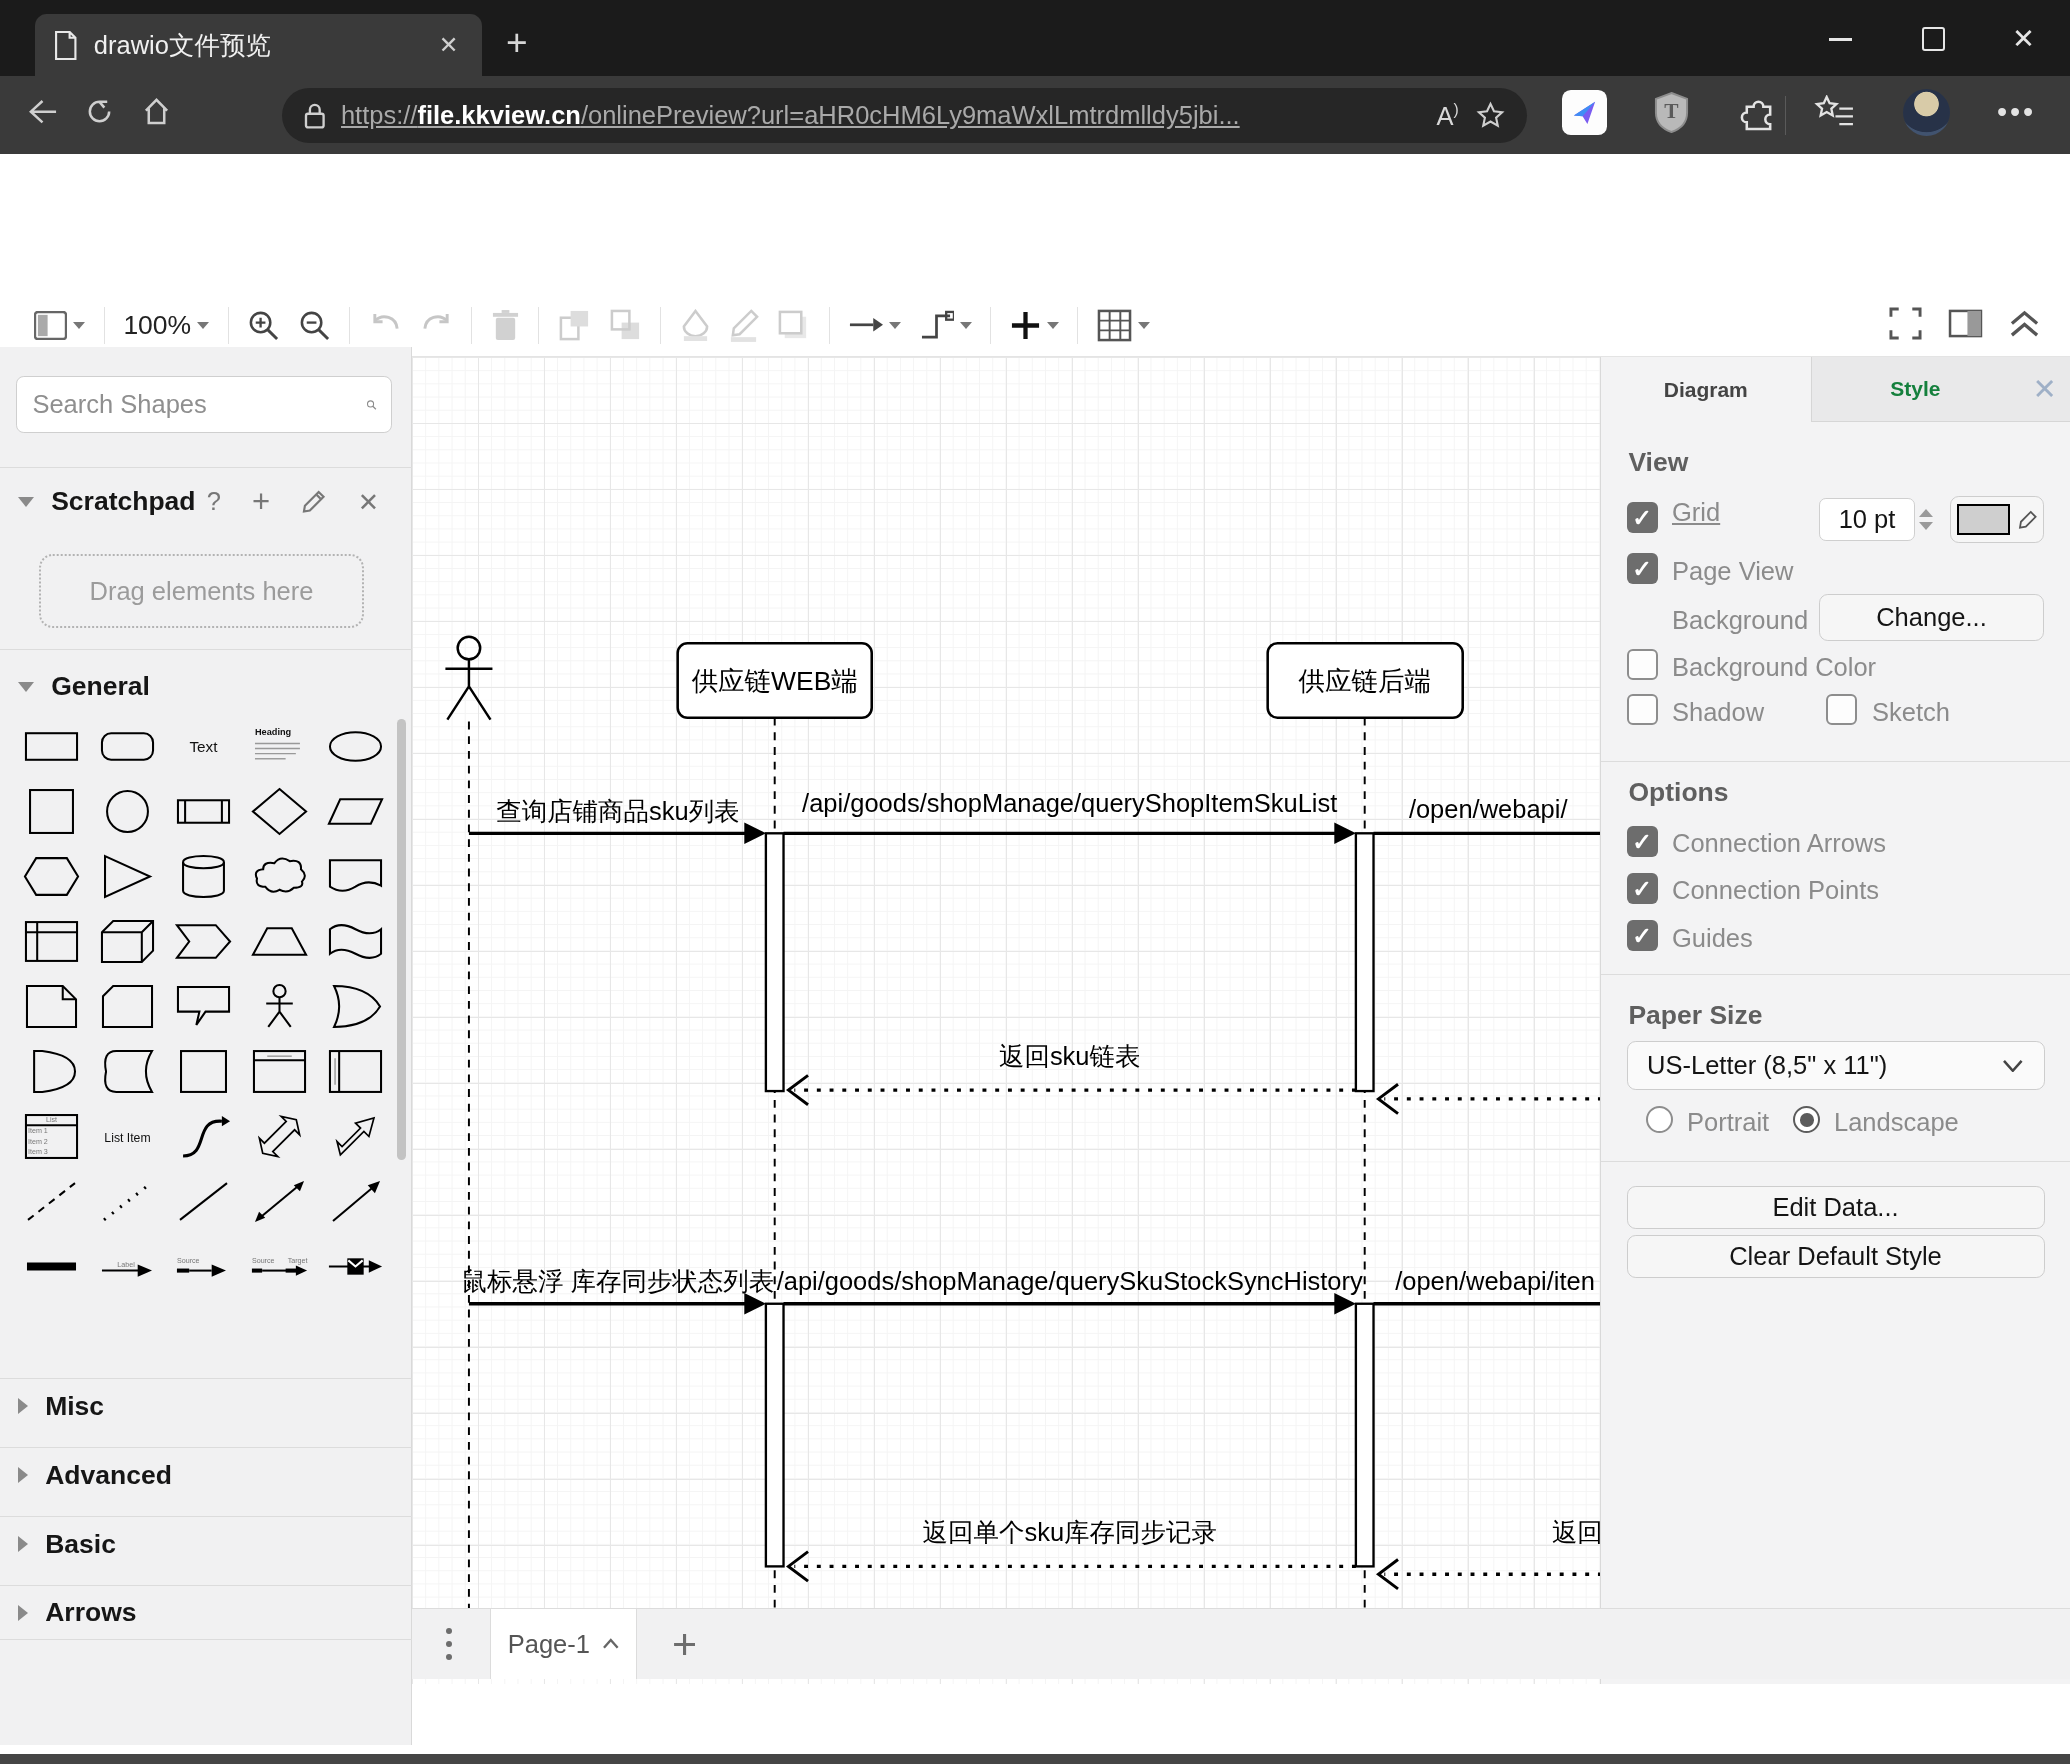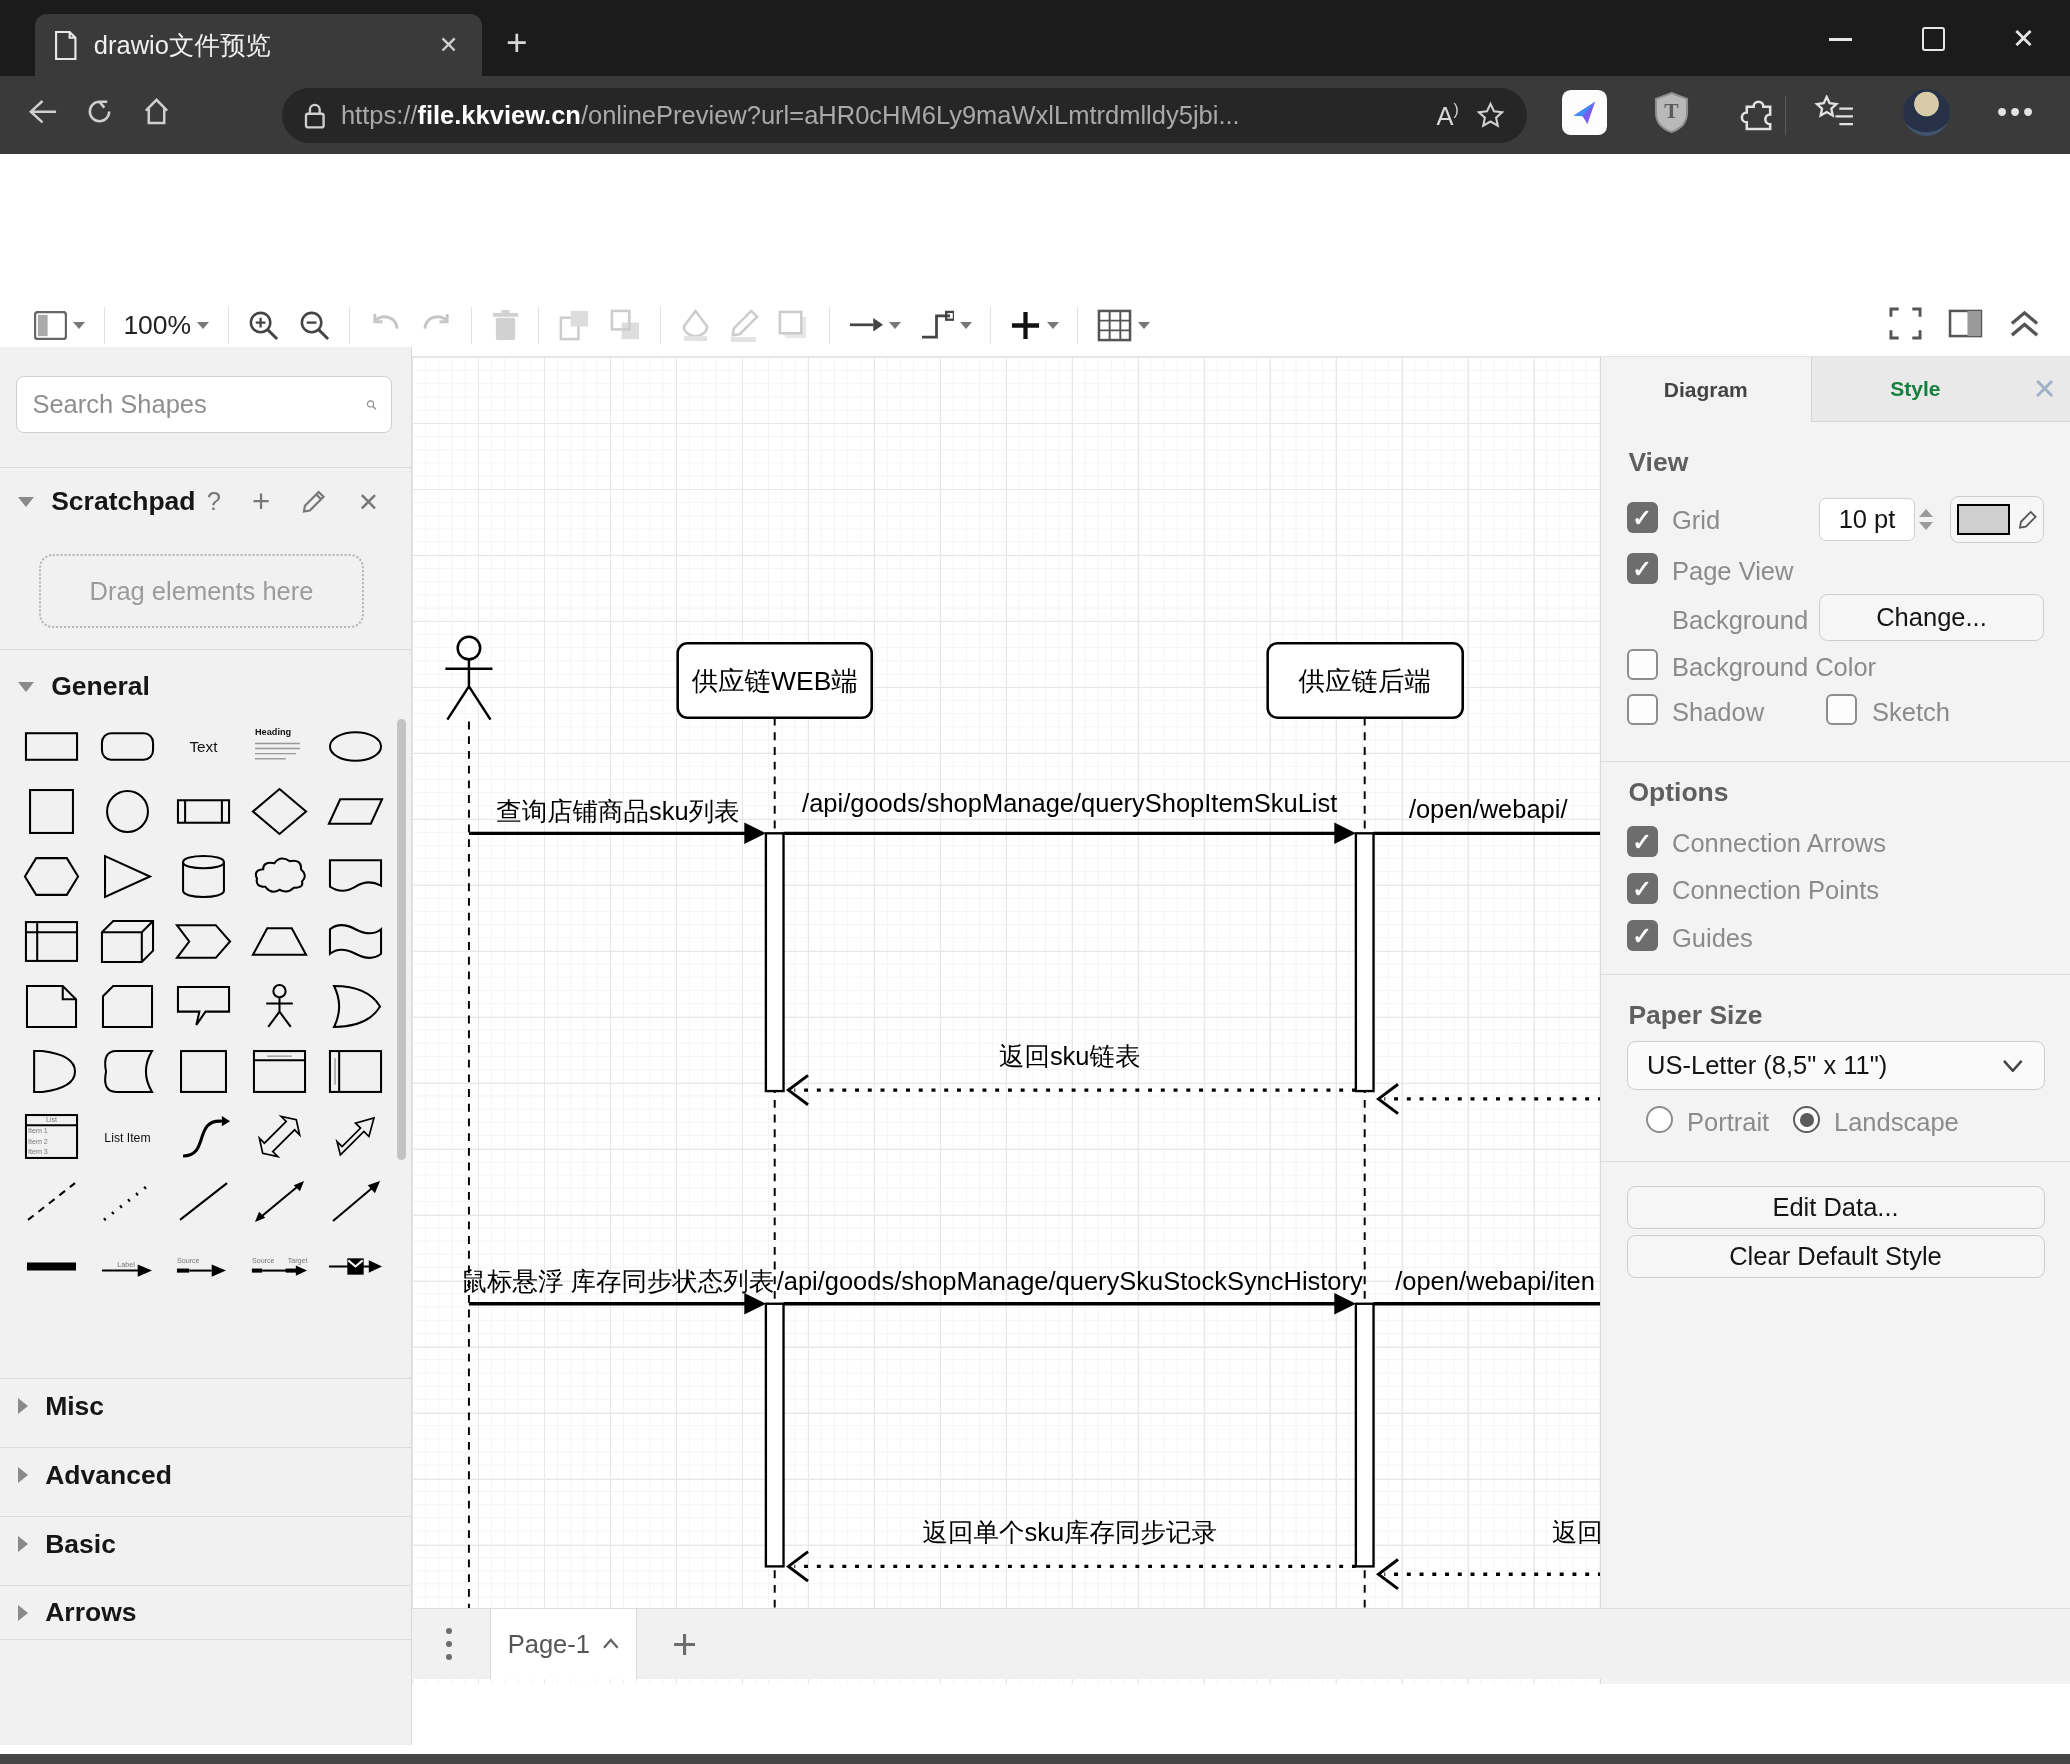--- a/index.html
+++ b/index.html
@@ -11,21 +11,21 @@
   .btab{left:35px;top:13.7px;width:447px;height:63px;background:#3a3a3a;border-radius:11.8px 11.8px 0 0;
     display:flex;align-items:center;padding:0 17.6px;box-sizing:border-box;color:#f0f0f0;}
   .btab .ttl{font-size:25.5px;margin-left:15.7px;flex:1;white-space:nowrap;overflow:hidden;}
   .btab .x{font-size:23.5px;color:#cfcfcf;padding:0 5.9px;}
   .newtab{left:506px;top:21.6px;color:#d6d6d6;font-size:37px;font-weight:300;}
   .winbtn{top:21.6px;width:45px;height:35px;display:flex;align-items:center;justify-content:center;color:#e6e6e6;}
   .urlrow{left:0;top:76px;width:2070px;height:78px;background:#3a3a3a;display:flex;align-items:center;}
   .navic{color:#cfcfcf;font-size:29px;width:57px;text-align:center;}
   .urlpill{left:282px;top:88px;width:1245px;height:55px;border-radius:27.4px;background:#262626;
     display:flex;align-items:center;padding:0 21.6px;box-sizing:border-box;}
-  .urltext{font-size:25.5px;color:#a9a9a9;white-space:nowrap;overflow:hidden;flex:1;margin-left:15.7px;}
+  .urltext{font-size:25.5px;color:#a9a9a9;white-space:nowrap;overflow:hidden;flex:1;margin-left:15.7px;text-decoration:underline;}
   .urltext b{color:#ffffff;font-weight:600;}
   .exticon{top:86px;width:53px;height:53px;display:flex;align-items:center;justify-content:center;}
   
   .appheader{left:0;top:155px;width:2070px;height:139px;background:#fff;}
   .logo{left:35px;top:186px;width:61px;height:65px;border-radius:7.8px;}
   .apptitle{left:133px;top:186px;width:1725px;font-size:30px;color:#1c1c1c;white-space:nowrap;}
   .menubar{left:133px;top:247px;display:flex;gap:39px;font-size:25.5px;color:#1c1c1c;}
   .menubar span{cursor:default;}
   
   .toolbar{left:0;top:294px;width:2070px;height:63px;background:#fff;border-bottom:1px solid #e4e4e4;
@@ -731,21 +731,21 @@
 
   <div class="abs panel">
     <div class="ptabs">
       <span class="ptab active" style="width:210px;">Diagram</span>
       <span class="ptab inactive" style="width:209px;">Style</span>
       <span class="pclose">✕</span>
     </div>
     <div class="abs phead" style="left:27.4px;top:90px;">View</div>
 
     <div class="abs cb on" style="left:25.5px;top:145px;">✓</div>
-    <div class="abs plabel" style="left:71px;top:149px;">Grid</div>
+    <div class="abs plabel" style="left:71px;top:141px;text-decoration:underline;">Grid</div>
     <div class="abs numfield" style="left:218px;top:141px;width:96px;height:43px;">10 pt</div>
     <div class="abs spin" style="left:318px;top:141px;height:43px;">
         <span class="u"></span>
         <span class="d"></span>
       </div>
     <div class="abs pbtn" style="left:349px;top:139px;width:94px;height:47px;gap:7.8px;">
       <span style="width:49px;height:27.4px;background:#cfcfcf;border:2px solid #000;display:block;"></span>
       <svg width="19.6" height="19.6" viewBox="0 0 20 20">
           <path d="M13 2 L18 7 L8 17 L2 18 L3 12 Z" fill="none" stroke="#555" stroke-width="1.8"></path>
         </svg>

